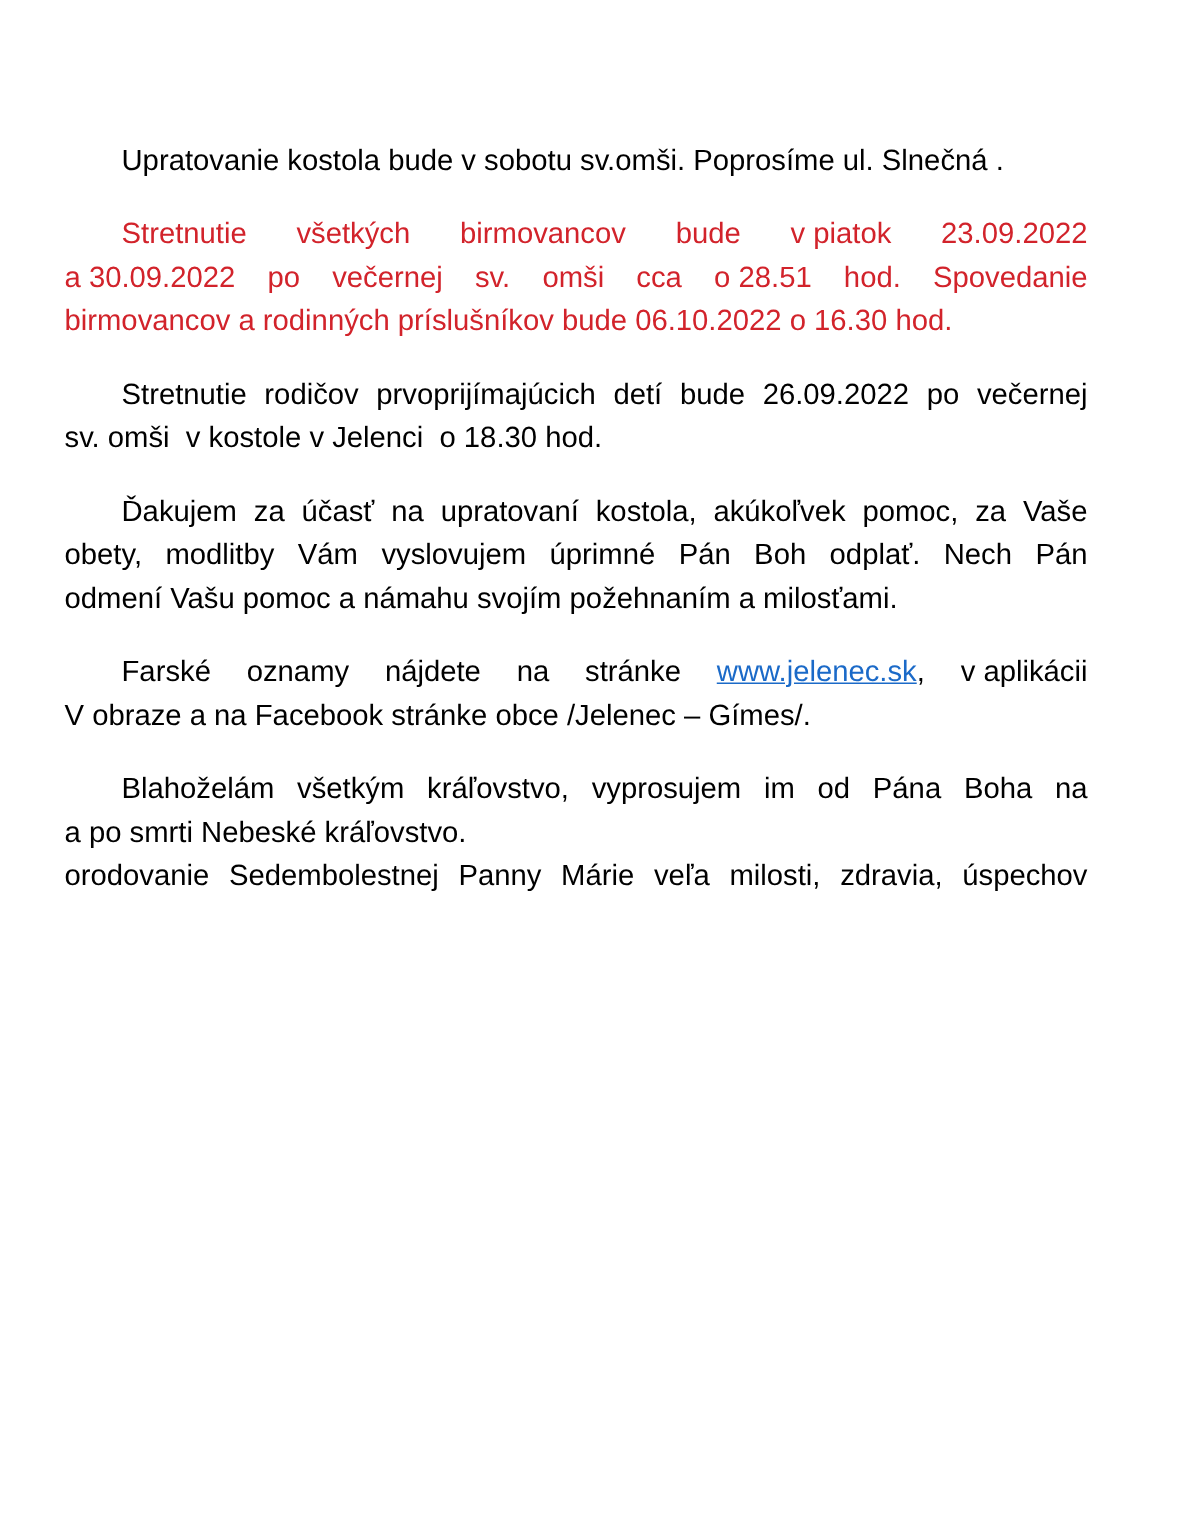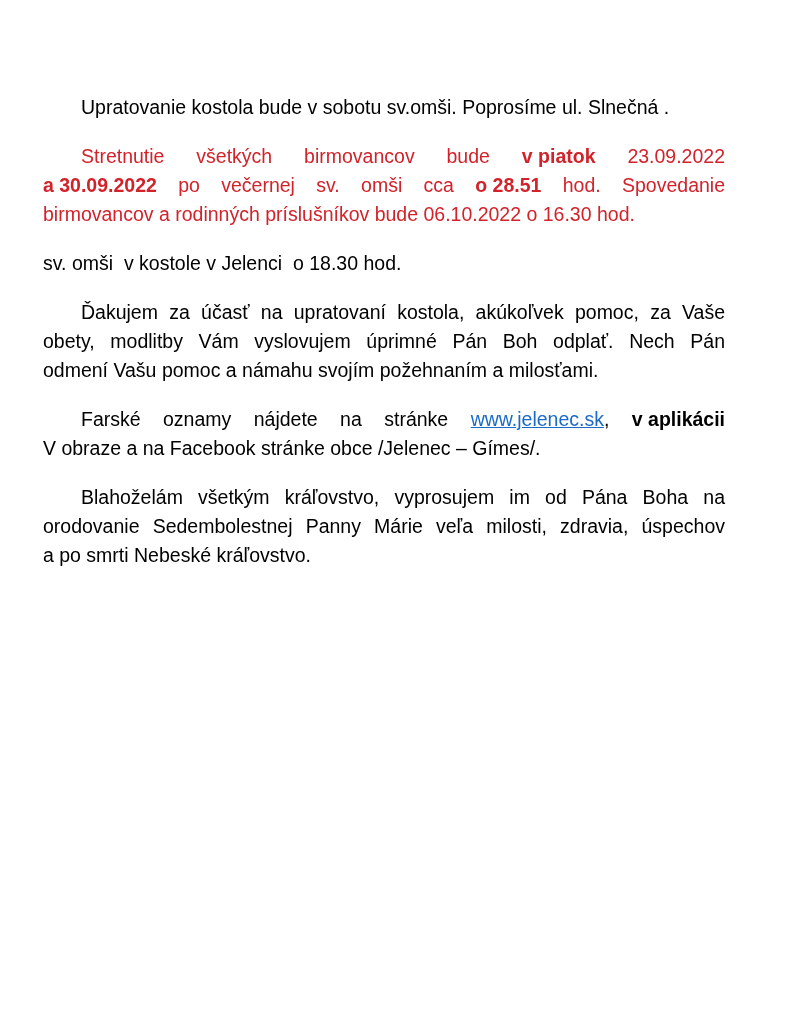--- a/index.html
+++ b/index.html
@@ -19,21 +19,21 @@
     font-size: 19.5px;
     line-height: 29px;
   }
   .para { margin: 0 0 20px 0; }
   .para-red { color: var(--red-text, #d2232b); }
   
   .line { text-align: justify; text-align-last: justify; }
   .line.last { text-align: left; text-align-last: auto; }
   .line.first { text-indent: 38px; }
   
-  .nb { display: inline-block; white-space: nowrap; text-indent: 0; font-weight: bold; }
+  .nb { display: inline-block; white-space: nowrap; text-indent: 0; }
   a.weblink {
     color: var(--link-blue, #1b6ac8);
     text-decoration: underline;
     cursor: pointer;
   }
 </style>
 </head>
 <body>
 
 <div class="page">
@@ -43,33 +43,34 @@
   </div>
 
 
   <div class="para para-red">
     <div class="line first"><span>Stretnutie všetkých birmovancov bude</span> <span class="nb">v piatok</span> <span>23.09.2022</span></div>
     <div class="line"><span class="nb">a 30.09.2022</span> <span>po večernej sv. omši cca</span> <span class="nb">o 28.51</span> <span>hod. Spovedanie</span></div>
     <div class="line last"><span>birmovancov a rodinných príslušníkov bude 06.10.2022 o 16.30 hod.</span></div>
   </div>
 
   <div class="para">
+    <div class="line first"><span>Stretnutie rodičov prvoprijímajúcich detí bude 26.09.2022 po večernej</span></div>
     <div class="line last"><span>sv. omši&nbsp; v kostole v Jelenci&nbsp; o 18.30 hod.</span></div>
   </div>
 
   <div class="para">
     <div class="line first"><span>Ďakujem za účasť na upratovaní kostola, akúkoľvek pomoc, za Vaše</span></div>
     <div class="line"><span>obety, modlitby Vám vyslovujem úprimné Pán Boh odplať. Nech Pán</span></div>
     <div class="line last"><span>odmení Vašu pomoc a námahu svojím požehnaním a milosťami.</span></div>
   </div>
 
   <div class="para">
     <div class="line first"><span>Farské oznamy nájdete na stránke</span> <a class="weblink">www.jelenec.sk</a><span>,</span> <span class="nb">v aplikácii</span></div>
     <div class="line last"><span>V obraze a na Facebook stránke obce /Jelenec – Gímes/.</span></div>
   </div>
 
   <div class="para">
     <div class="line first"><span>Blahoželám všetkým kráľovstvo, vyprosujem im od Pána Boha na</span></div>
+    <div class="line last"><span>a po smrti Nebeské kráľovstvo.</span></div>
     <div class="line"><span>orodovanie Sedembolestnej Panny Márie veľa milosti, zdravia, úspechov</span></div>
-    <div class="line last"><span>a po smrti Nebeské kráľovstvo.</span></div>
   </div>
 
 </div>
 
 </body></html>

